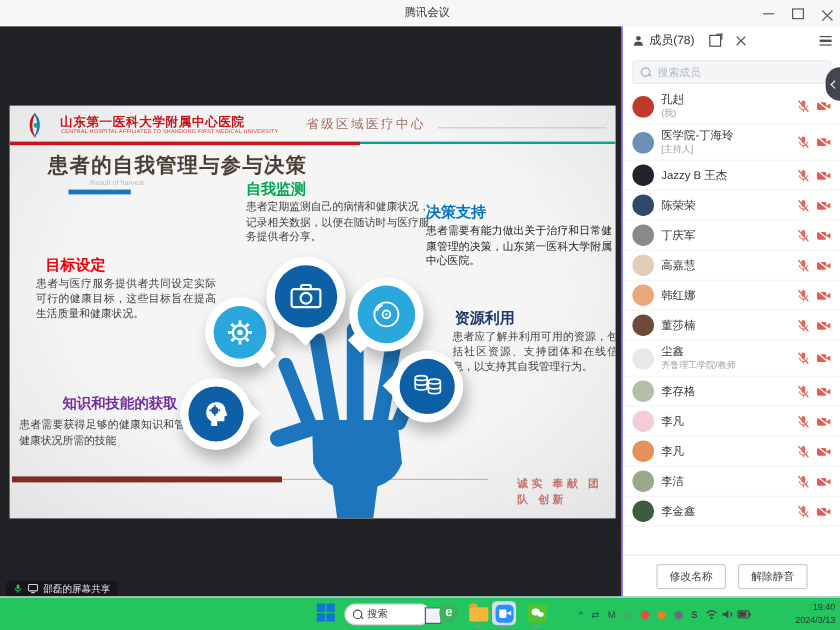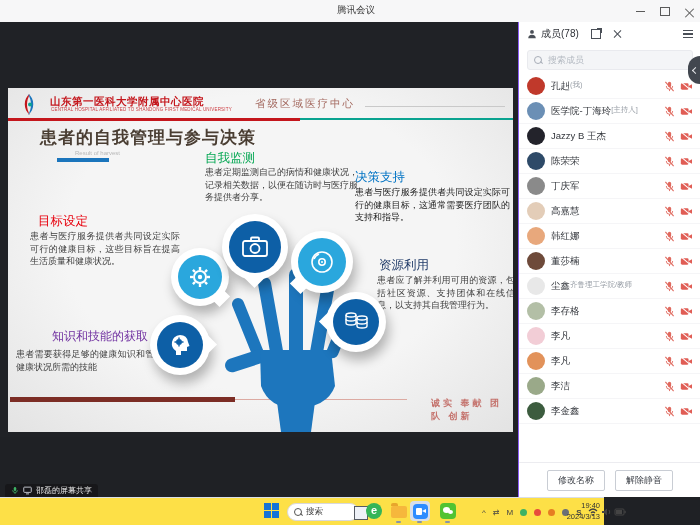--- a/index.html
+++ b/index.html
@@ -23,21 +23,21 @@
   .logo{position:absolute;left:10px;top:5px;}
   .hosp-name{position:absolute;left:42px;top:7px;font-size:10.5px;font-weight:bold;color:#c4161c;letter-spacing:.5px;}
   .hosp-eng{position:absolute;left:43px;top:19px;font-size:4.5px;color:#c4161c;opacity:.85;letter-spacing:.2px;}
   .hosp-tag{position:absolute;left:247px;top:9px;font-size:10.5px;color:#a3685e;letter-spacing:2px;}
   .hdr-line{position:absolute;left:357px;top:18px;width:140px;height:1px;background:#c9c9c9;}
   .rule-red{position:absolute;left:0;top:30px;width:292px;height:3px;background:#c4161c;}
   .rule-teal{position:absolute;left:292px;top:30px;width:213px;height:2px;background:#0aa390;}
   .s-title{position:absolute;left:32px;top:38px;font-size:17px;font-weight:bold;color:#4a3e33;letter-spacing:1px;}
   .s-sub{position:absolute;left:67px;top:62px;font-size:6px;color:#b8b8b8;}
   .s-bar{position:absolute;left:49px;top:70px;width:52px;height:4px;background:#1b75bc;}
-  .sec-h{position:absolute;font-size:12.5px;font-weight:normal;}
+  .sec-h{position:absolute;font-size:12.5px;font-weight:bold;}
   .sec-b{position:absolute;font-size:9px;line-height:1.4;color:#3f3f3f;text-align:justify;}
   .h-mon{left:197px;top:62px;color:#00a651;}
   .b-mon{left:197px;top:78px;width:153px;}
   .h-dec{left:347px;top:81px;color:#0073c4;}
   .b-dec{left:347px;top:98px;width:155px;color:#222;}
   .h-goal{left:30px;top:125px;color:#e8000d;}
   .b-goal{left:22px;top:142px;width:150px;}
   .h-res{left:371px;top:169px;color:#1f3a68;}
   .b-res{left:369px;top:186px;width:138px;}
   .h-kno{left:6px;top:240px;width:172px;text-align:center;color:#7030a0;font-size:12px;}
@@ -62,21 +62,21 @@
   .bub-cd{left:283px;top:143px;width:62px;height:62px;}
   .bub-head{left:142px;top:227px;width:60px;height:60px;}
   .bub-coin{left:318px;top:204px;width:60px;height:60px;}
   .blue-dk{background:#0d5fa6;}
   .blue-lt{background:#2aa7dd;}
   
   .share-tab{position:absolute;left:5px;top:484px;height:13px;padding:0 6px;background:#17171a;
     border-radius:3px 3px 0 0;display:flex;align-items:center;gap:4px;}
   .share-tab span{font-size:8px;color:#e8e8e8;}
   
-  .taskbar{position:absolute;left:0;top:497px;width:604px;height:28px;background:#fde047;border-top:1px solid #d9dee7;}
+  .taskbar{position:absolute;left:0;top:497px;width:700px;height:28px;background:#22c55e;border-top:1px solid #d9dee7;}
   .tb-item{position:absolute;top:5px;}
   .start{left:264px;display:grid;grid-template-columns:7px 7px;grid-template-rows:7px 7px;gap:1px;}
   .start i{background:#1573d6;}
   .search-pill{left:287px;width:58px;height:16px;border-radius:9px;background:#fff;border:1px solid #d8d8dc;
     display:flex;align-items:center;gap:4px;padding:0 6px;}
   .mag{width:6px;height:6px;border:1.2px solid #555;border-radius:50%;position:relative;flex-shrink:0;}
   .mag::after{content:"";position:absolute;left:5px;top:5px;width:3px;height:1.2px;background:#555;transform:rotate(45deg);}
   .search-pill span{font-size:8.5px;color:#3c3c3c;}
   .taskview{left:354px;width:12px;height:12px;border:1px solid #565b63;top:8px;position:absolute;background:#eef1f7;}
   .taskview::after{content:"";position:absolute;left:3px;top:-4px;width:12px;height:12px;border:1px solid #565b63;background:#eef1f7;z-index:-1;}
@@ -117,21 +117,21 @@
   .p-search{margin:4px 8px;height:18px;background:#f4f5f7;border:1px solid #e9eaee;border-radius:3px;
     display:flex;align-items:center;padding:0 6px;gap:4px;flex-shrink:0;}
   .p-search input{border:none;background:transparent;outline:none;font-size:9px;width:100%;
     font-family:"Liberation Sans",sans-serif;color:#333;}
   .p-search input::placeholder{color:#b4bac2;}
   .mag2{width:6px;height:6px;border:1.2px solid #a8aeb8;border-radius:50%;position:relative;flex-shrink:0;}
   .mag2::after{content:"";position:absolute;left:5px;top:5px;width:3px;height:1.2px;background:#a8aeb8;transform:rotate(45deg);}
   .m-list{flex:1;overflow:hidden;}
   .member-row{display:flex;align-items:center;padding:3px 8px;gap:6px;border-bottom:1px solid #f5f5f7;}
   .avatar{width:18px;height:18px;border-radius:50%;flex-shrink:0;}
-  .m-text{display:flex;flex-direction:row;min-width:0;}
+  .m-text{display:flex;flex-direction:column;min-width:0;}
   .m-name{font-size:9.5px;color:#33363c;white-space:nowrap;}
   .m-sub{font-size:7.5px;color:#9aa0a8;}
   .m-icons{margin-left:auto;display:flex;align-items:center;gap:5px;flex-shrink:0;}
   .mic-ic.muted{color:#e06a5f;}
   .mic-ic.on{color:#3db264;}
   .mic-ic.on .slash{display:none;}
   .cam-ic{color:#e05d55;}
   .p-footer{height:34px;border-top:1px solid #ececf0;display:flex;align-items:center;justify-content:center;gap:10px;flex-shrink:0;}
   .p-btn{padding:3px 10px;border:1px solid #c9cdd4;border-radius:2px;font-size:9px;color:#3a3e45;background:#fff;}
 </style>
@@ -163,21 +163,21 @@
       <div class="rule-red"></div>
       <div class="rule-teal"></div>
 
       <div class="s-title">患者的自我管理与参与决策</div>
       <div class="s-sub">Result of harvest</div>
       <div class="s-bar"></div>
 
       <div class="sec-h h-mon">自我监测</div>
       <div class="sec-b b-mon">患者定期监测自己的病情和健康状况，记录相关数据，以便在随访时与医疗服务提供者分享。</div>
       <div class="sec-h h-dec">决策支持</div>
-      <div class="sec-b b-dec">患者与医疗服务提供者共同设定实际可行的健康目标，这通常需要医疗团队的支持和指导。</div>
+      <div class="sec-b b-dec">患者需要有能力做出关于治疗和日常健康管理的决策，山东第一医科大学附属中心医院。</div>
       <div class="sec-h h-goal">目标设定</div>
       <div class="sec-b b-goal">患者与医疗服务提供者共同设定实际可行的健康目标，这些目标旨在提高生活质量和健康状况。</div>
       <div class="sec-h h-res">资源利用</div>
       <div class="sec-b b-res">患者应了解并利用可用的资源，包括社区资源、支持团体和在线信息，以支持其自我管理行为。</div>
       <div class="sec-h h-kno">知识和技能的获取</div>
       <div class="sec-b b-kno">患者需要获得足够的健康知识和管理特定健康状况所需的技能</div>
 
       <svg class="hand" width="140" height="180" viewBox="0 0 140 180">
         <g fill="#1d76bd">
           <rect x="28" y="42" width="12" height="64" rx="6" transform="rotate(-22 34 104)"></rect>

